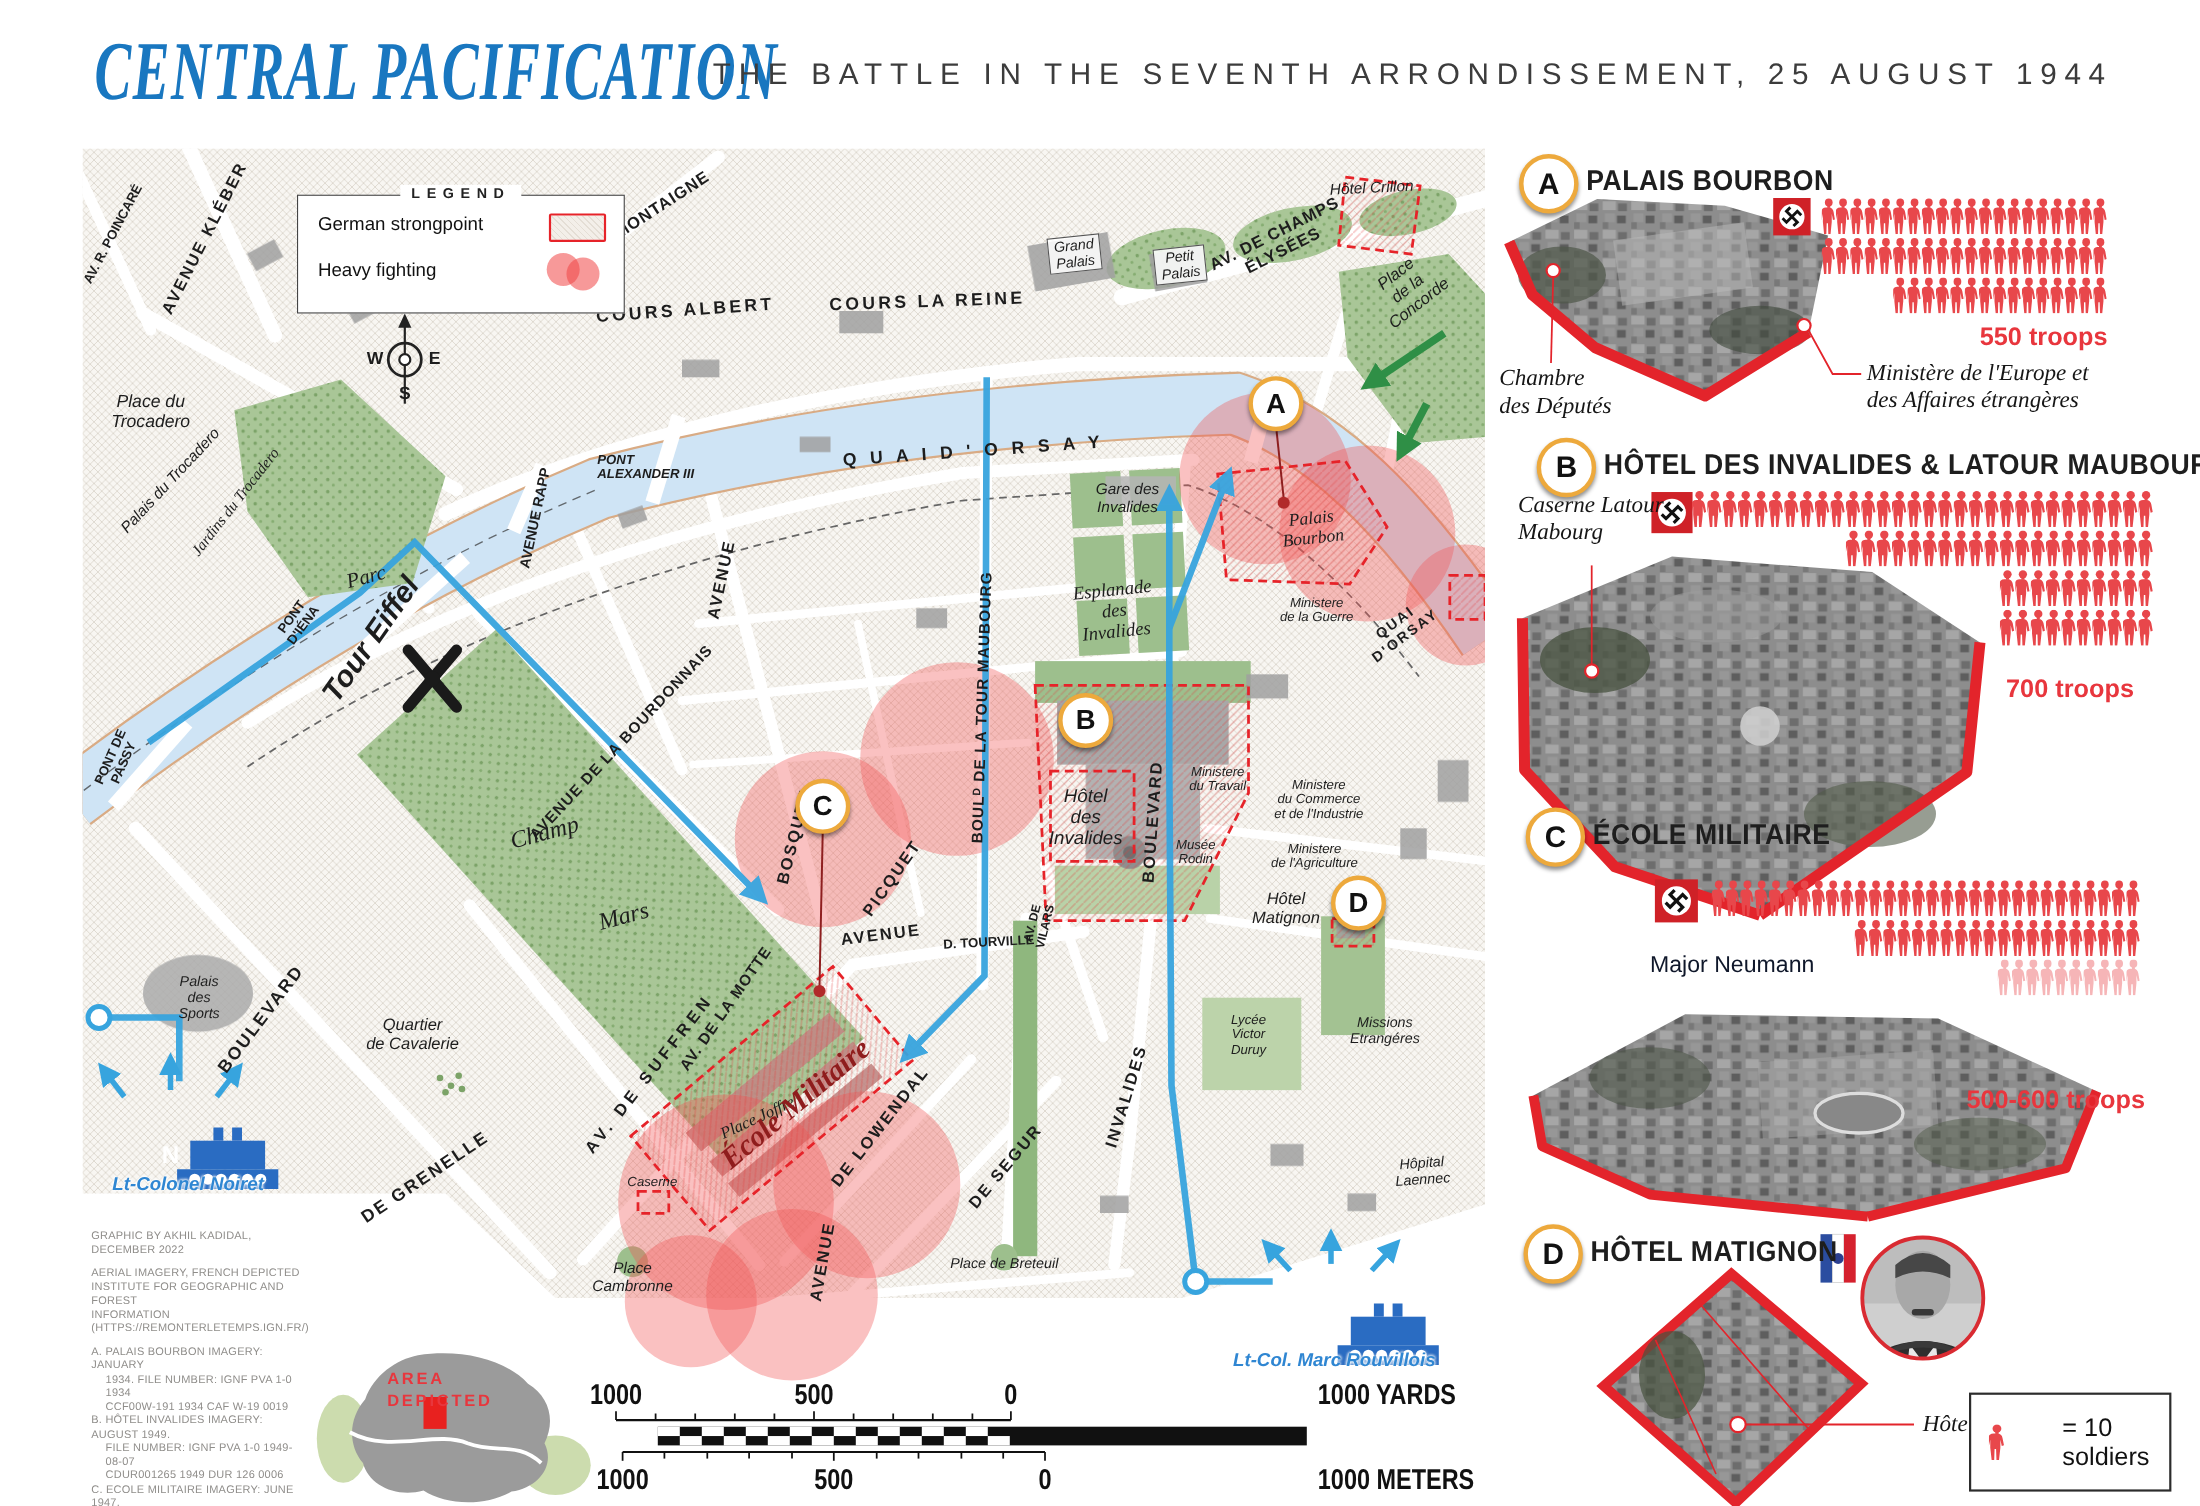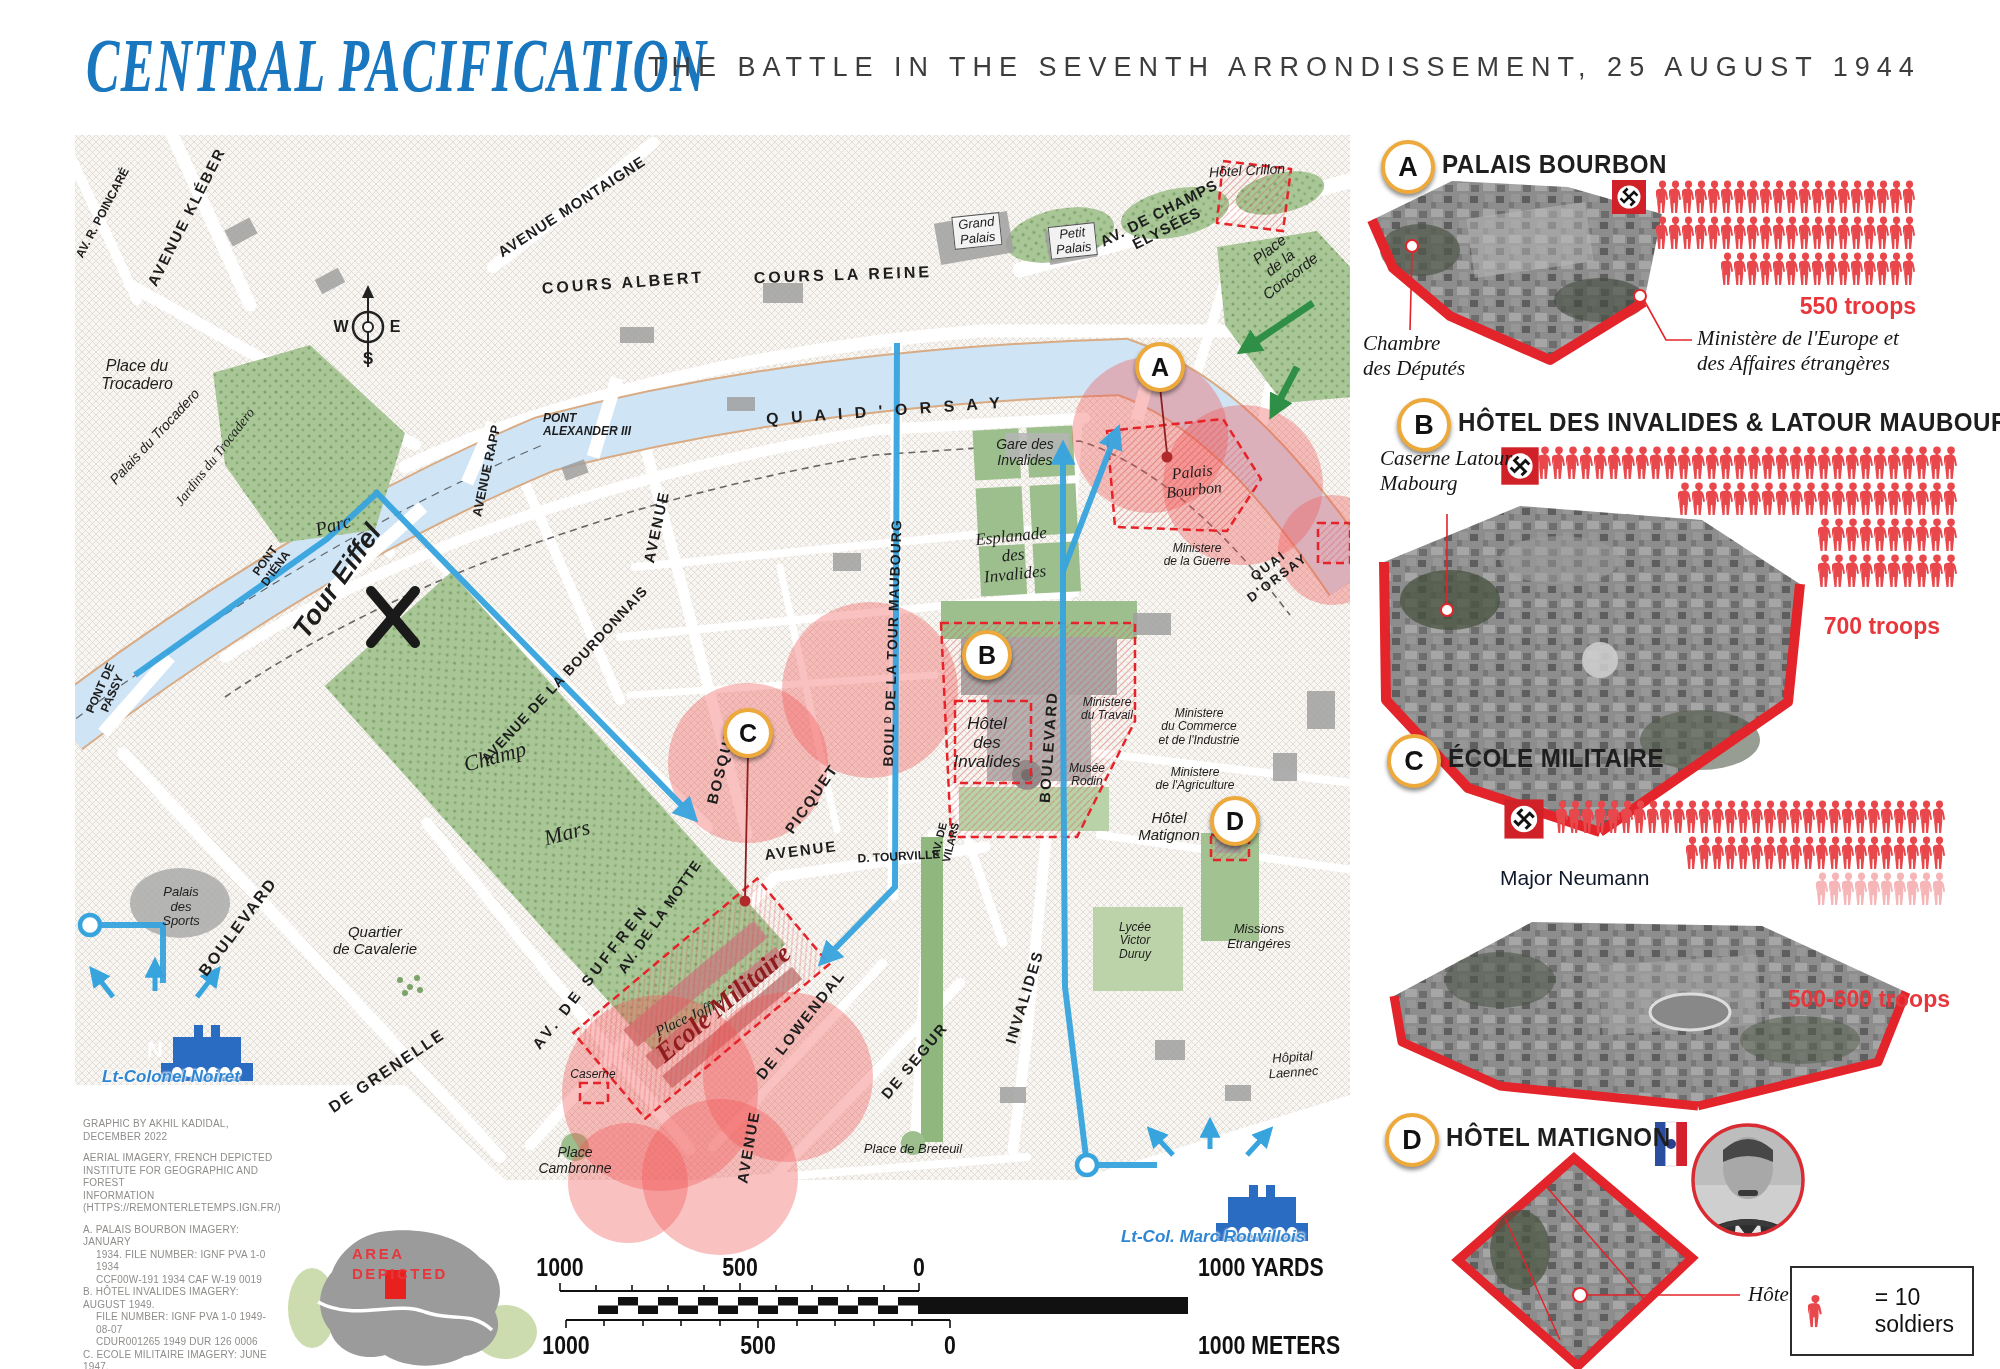--- a/index.html
+++ b/index.html
@@ -391,20 +391,28 @@
         <div class="lbl pl" style="left: 518px; top: 940px; font-size: 12px; --r: 0deg;">Caserne</div>
         <div class="lbl pl" style="left: 500px; top: 1026px; font-size: 14px; --r: 0deg;">Place
 Cambronne</div>
         <div class="lbl pl" style="left: 838px; top: 1014px; font-size: 13px; text-align: center; --r: 0deg;">Place de Breteuil</div>
         <div class="lbl red" style="left: 648px; top: 868px; font-size: 27px; --r: -40deg;">École Militaire</div>
         <div class="lbl st" style="left: 266px; top: 192px; font-size: 16px; --r: 0deg;">W</div>
         <div class="lbl st" style="left: 320px; top: 192px; font-size: 16px; --r: 0deg;">E</div>
         <div class="lbl st" style="left: 293px; top: 224px; font-size: 16px; --r: 0deg;">S</div>
       </div>
 
+    <div id="legend-box">
+      <div id="legend-heading">LEGEND</div>
+      <div class="legend-row-label" style="top:16px">German strongpoint</div>
+      <div class="legend-row-label" style="top:58px">Heavy fighting</div>
+      <div id="legend-swatch-sp"></div>
+      <div class="legend-circle" style="right:40px;top:52px"></div>
+      <div class="legend-circle" style="right:22px;top:56px"></div>
+    </div>
 
     <div id="map-badges">
         <div class="mbadge" style="left: 1085px; top: 232px;">A</div>
         <div class="mbadge" style="left: 912px; top: 520px;">B</div>
         <div class="mbadge" style="left: 673px; top: 598px;">C</div>
         <div class="mbadge" style="left: 1160px; top: 686px;">D</div>
       </div>
     <div id="map-units">
         <div class="unit" style="left: 80px; top: 888px;">
           <svg width="104" height="60" viewBox="-52 -30 104 60">

